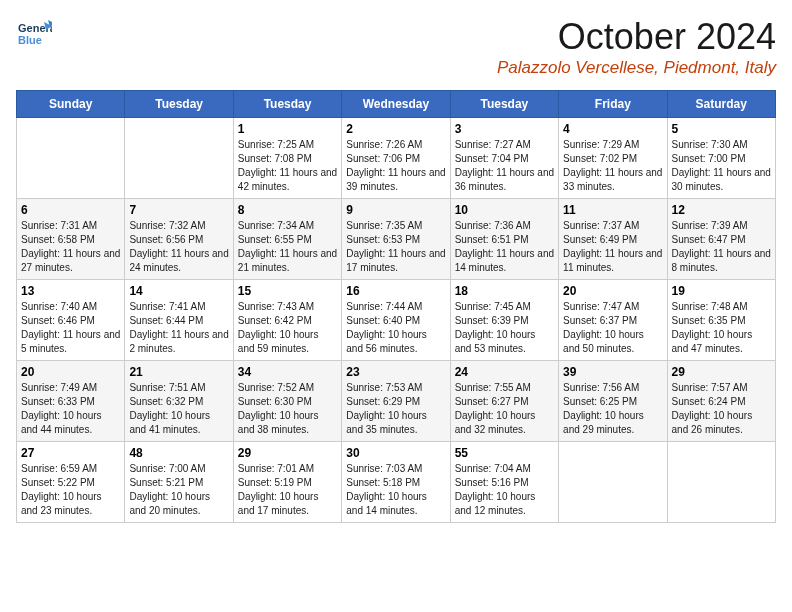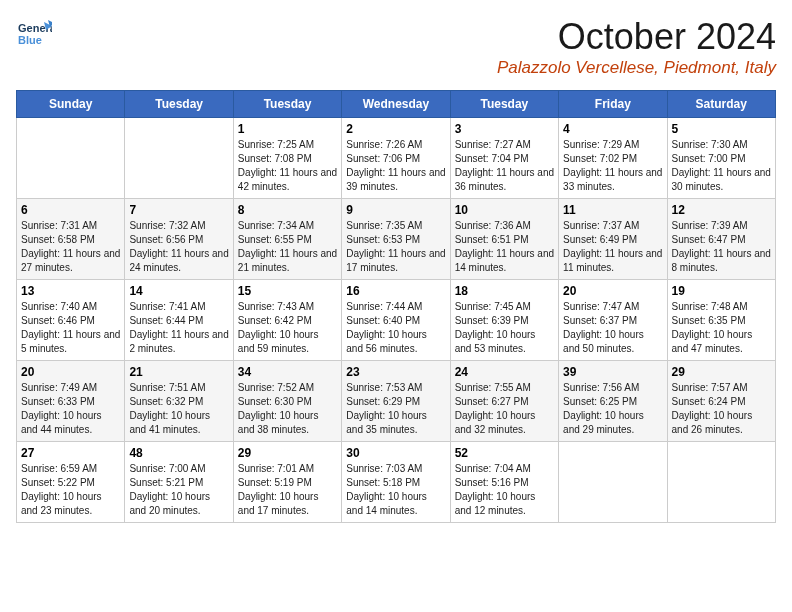--- a/index.html
+++ b/index.html
@@ -235,20 +235,20 @@
         </td>
         <td>
           <span class="day-num">29</span>
           <div class="day-info">Sunrise: 7:01 AM<br>Sunset: 5:19 PM<br>Daylight: 10 hours and 17 minutes.</div>
         </td>
         <td>
           <span class="day-num">30</span>
           <div class="day-info">Sunrise: 7:03 AM<br>Sunset: 5:18 PM<br>Daylight: 10 hours and 14 minutes.</div>
         </td>
         <td>
-          <span class="day-num">52</span>
+          <span class="day-num">55</span>
           <div class="day-info">Sunrise: 7:04 AM<br>Sunset: 5:16 PM<br>Daylight: 10 hours and 12 minutes.</div>
         </td>
         <td class="empty-cell"></td>
         <td class="empty-cell"></td>
       </tr>
     </tbody>
 </table>
 
 </body></html>

